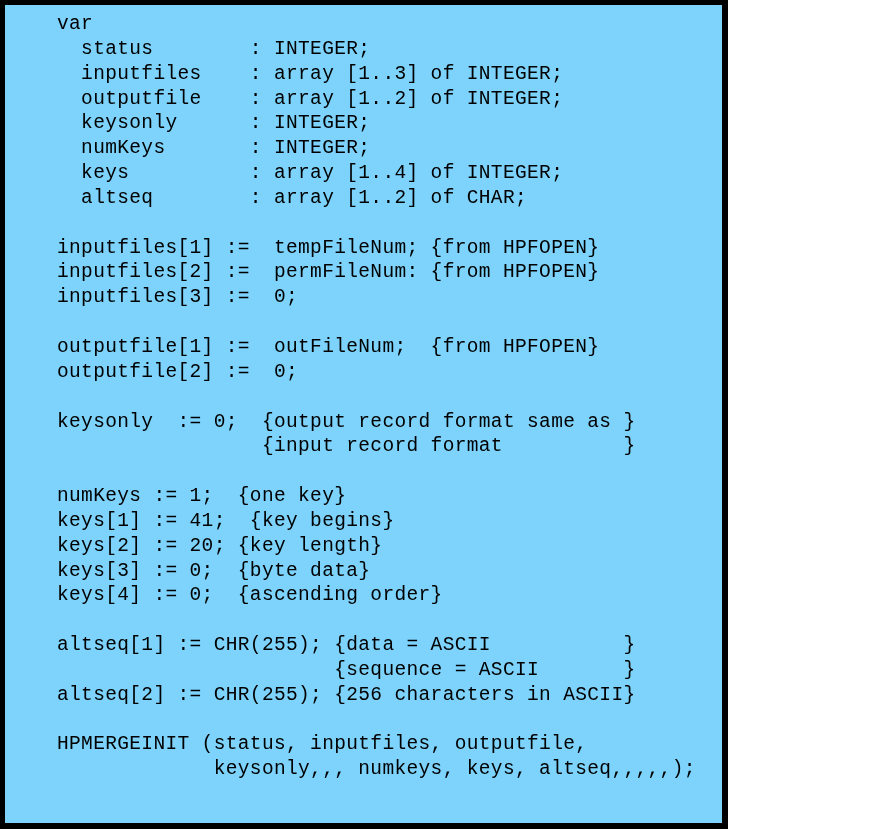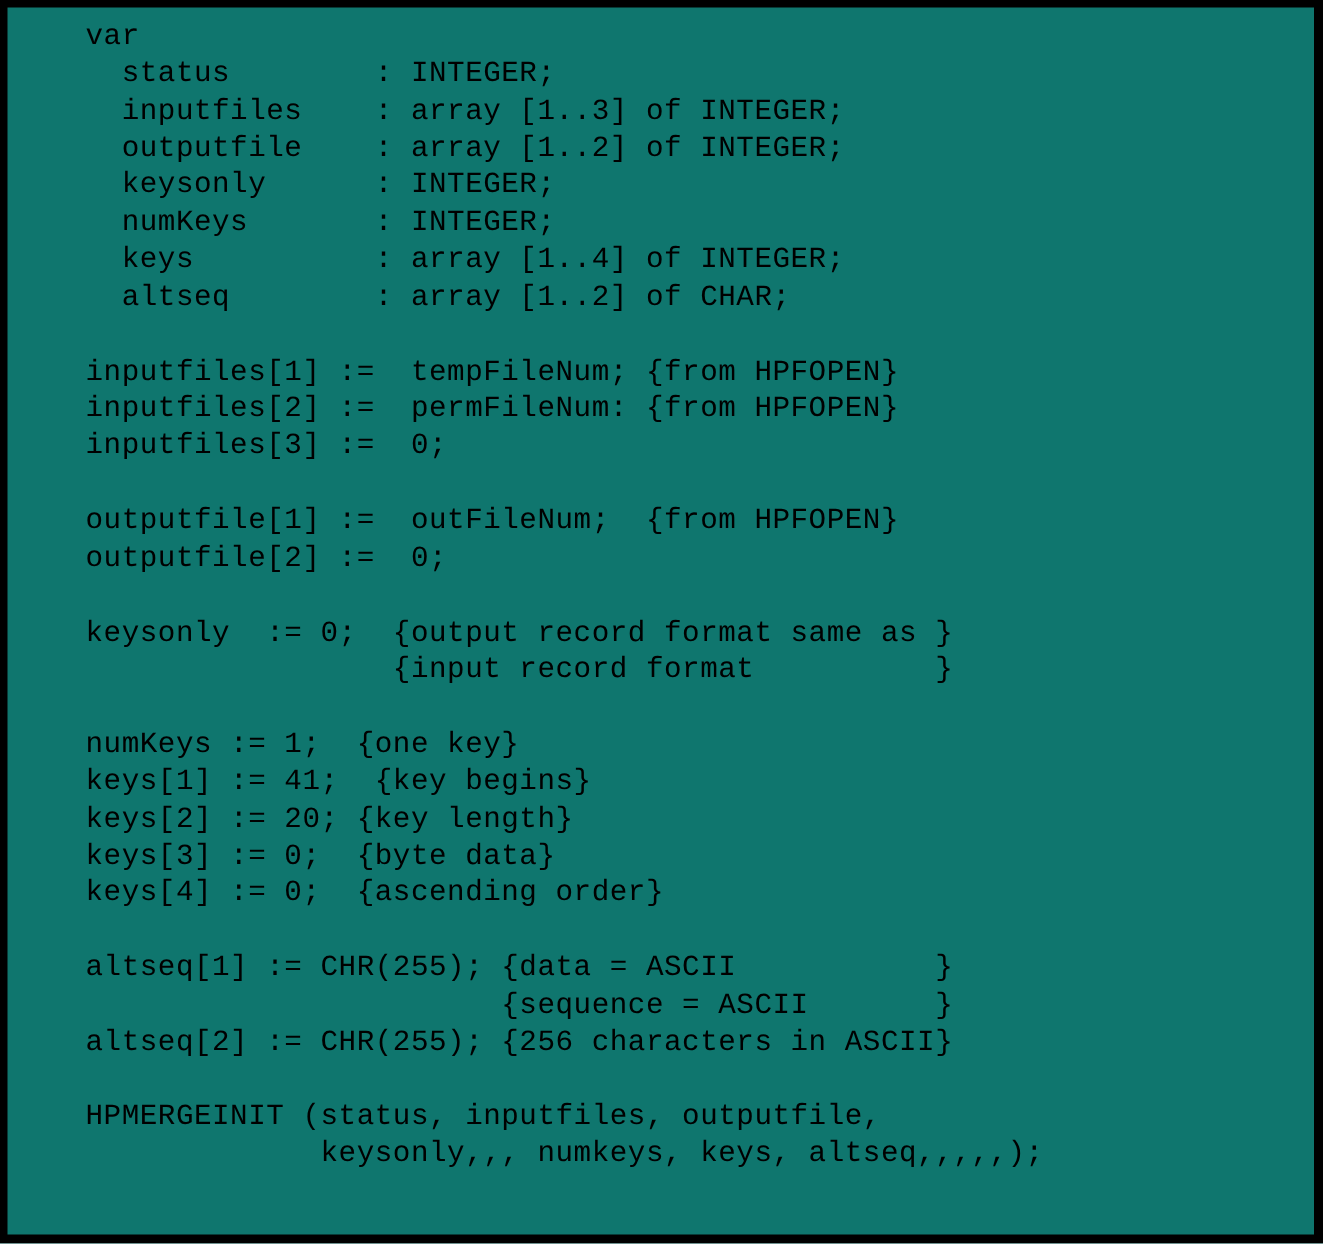--- a/index.html
+++ b/index.html
@@ -8,23 +8,23 @@
     padding: 0;
     background: #ffffff;
   }
   body {
     width: 882px;
     height: 829px;
     font-family: "Liberation Mono", "DejaVu Sans Mono", monospace;
   }
   #code-frame {
     box-sizing: border-box;
-    width: 882px;
+    width: 728px;
     height: 829px;
-    background: #0f766e;
+    background: #7dd3fc;
     border: 5px solid #000000;
     border-right-width: 6px;
     border-bottom-width: 6px;
     overflow: hidden;
     position: relative;
   }
   #code-listing {
     position: absolute;
     left: 52px;
     top: 7px;

